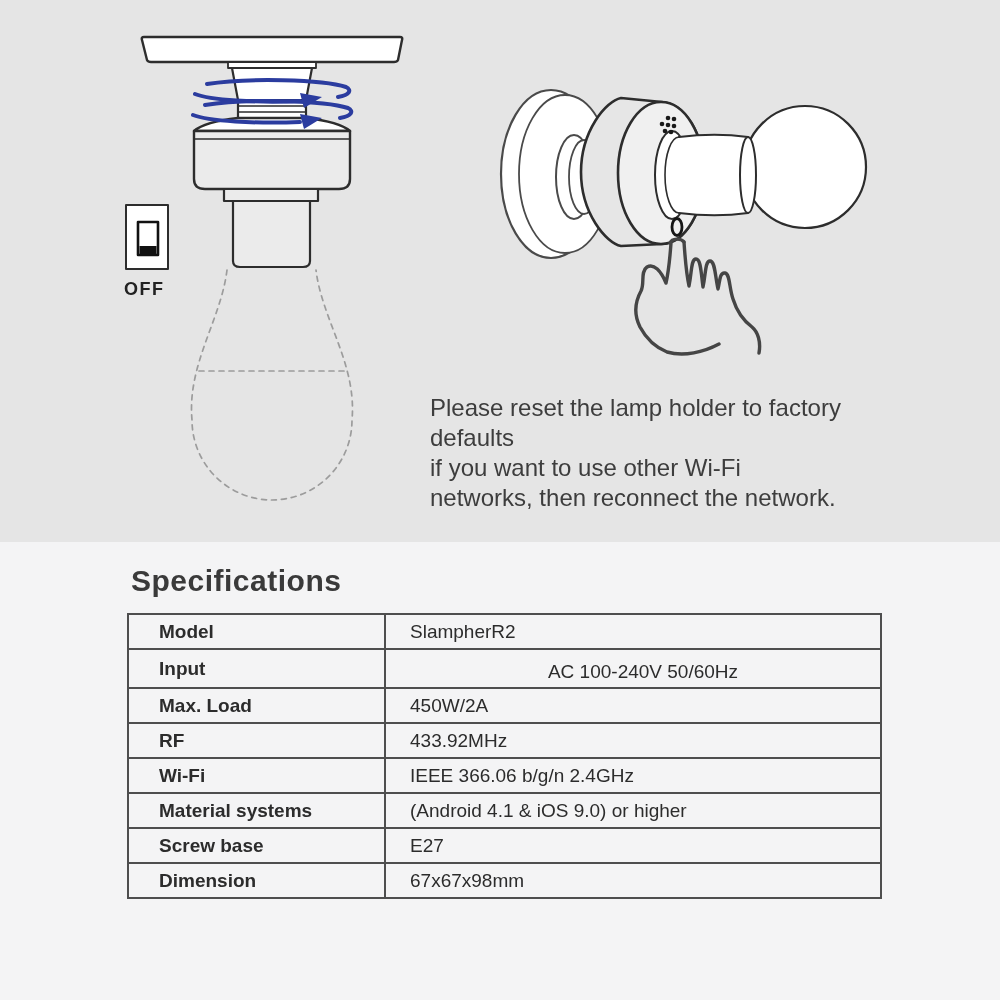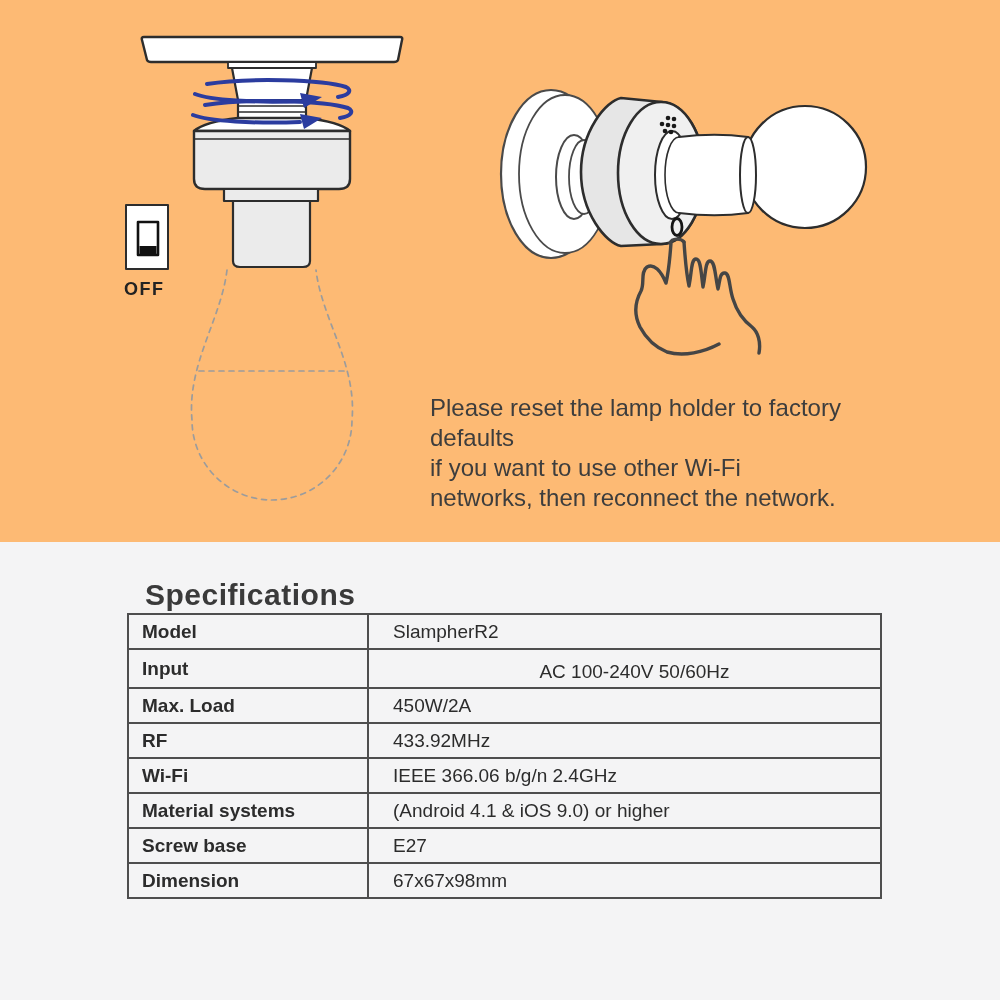--- a/index.html
+++ b/index.html
@@ -1,49 +1,49 @@
 <!DOCTYPE html>
 <html><head>
 <meta charset="utf-8">
 <style>
   html,body { margin:0; padding:0; }
   .page {
     position:relative; width:1000px; height:1000px;
-    background:#fdba74; overflow:hidden;
+    background:#e5e5e5; overflow:hidden;
     font-family:"Liberation Sans", sans-serif;
     color:#2e2e2e;
   }
   .bottom-panel {
     position:absolute; left:0; top:542px; width:1000px; height:458px;
     background:#f4f4f5;
   }
   .illustration { position:absolute; left:0; top:0; }
   .instruction {
     position:absolute; left:430px; top:393px; width:500px;
     font-size:24px; line-height:30px; color:#3d3d3d;
     white-space:pre-line;
   }
   .specs-title {
     position:absolute; left:129px; top:562px;
     font-size:30px; font-weight:bold; color:#3a3a3a;
-    letter-spacing:0.5px; margin:16px;
+    letter-spacing:0.5px; margin:2px;
   }
   table.spec-table {
     position:absolute; left:127px; top:613px; width:755px;
     border-collapse:collapse; table-layout:fixed;
     background:transparent;
   }
   table.spec-table td {
     border:2px solid #4e4e4e;
     height:33px; font-size:19px; color:#2c2c2c;
     padding:0 4px 0 24px; vertical-align:middle;
     white-space:nowrap; overflow:hidden;
   }
   table.spec-table td.label {
-    font-weight:bold; width:221px; padding-left:13px;
+    font-weight:bold; width:221px; padding-left:30px;
   }
   table.spec-table td.value.low {
     vertical-align:bottom; padding-bottom:4px;text-align:center;
   }
 </style>
 </head>
 <body>
 
 <div class="page">
 

